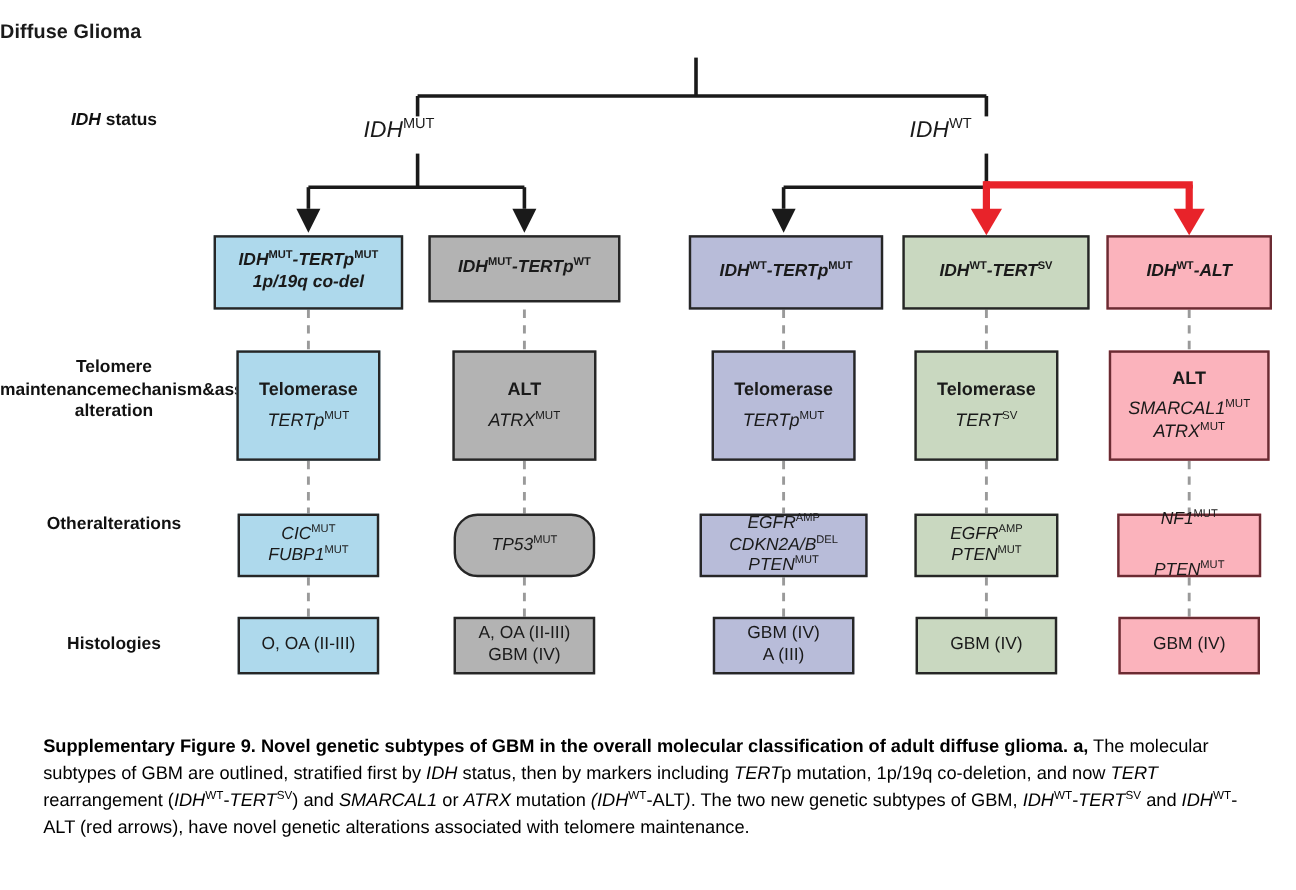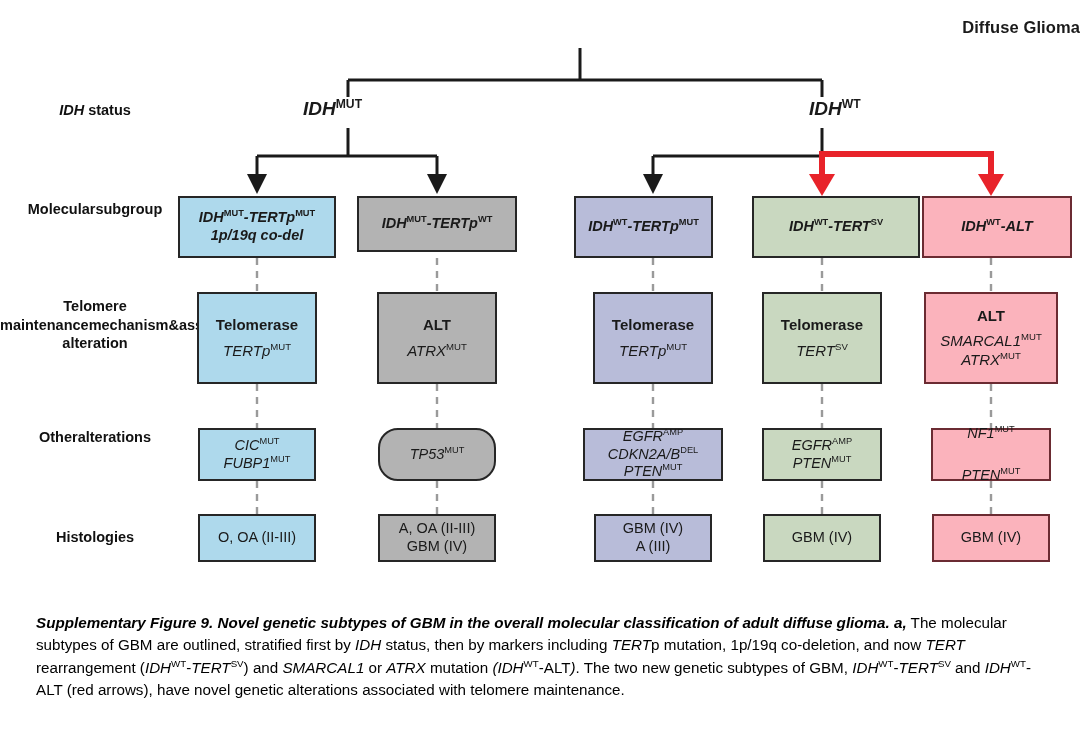--- a/index.html
+++ b/index.html
@@ -25,32 +25,32 @@
   .row-label {
     position: absolute;
     text-align: center;
     font-weight: bold;
     font-size: 14.5px;
     line-height: 1.28;
     color: #111;
     width: 190px;
     left: 0;
   }
-  .row-label.rl-idh      { top: 101px; }
+  .row-label.rl-idh      { top: 91px; }
   .row-label.rl-mol      { top: 200px; }
   .row-label.rl-tel      { top: 297px; }
   .row-label.rl-other    { top: 428px; }
   .row-label.rl-hist     { top: 528px; }
   .row-label i { font-style: italic; }
 
   
   .fig-title {
     position: absolute;
     top: 18px; left: 0; width: 1080px;
-    text-align: right;
+    text-align: left;
     font-weight: bold;
     font-size: 16.5px;
     letter-spacing: 0.1px;
   }
 
   
   #wires { position: absolute; left:0; top:0; width:1080px; height:600px; }
 
   
   .node {
@@ -75,35 +75,35 @@
   .r-hist { font-size: 14.5px; font-style: normal; }
 
   sup { font-size: 0.64em; vertical-align: super; line-height: 0; font-style: normal; font-weight: inherit;}
   .r-mol sup { font-weight: bold; }
 
   
   .idh-status {
     position: absolute;
     font-size: 19px;
     font-style: italic;
-    font-weight: bold;
+    font-weight: normal;
     white-space: nowrap;
   }
 
   
   #caption {
     position: absolute;
     left: 36px; top: 612px;
     width: 1012px;
     font-size: 15.2px;
     line-height: 1.47;
     text-align: left;
     color: #000;
   }
-  #caption b { font-weight: bold; font-style: italic; }
+  #caption b { font-weight: bold; }
   #caption i { font-style: italic; }
 </style>
 </head>
 <body>
 
 <div id="figure">
 
   <div class="fig-title">Diffuse Glioma</div>
 
   <svg id="wires" viewBox="0 0 1080 600">
@@ -147,27 +147,26 @@
 
       <line x1="257" y1="481" x2="257" y2="514"></line>
       <line x1="437" y1="481" x2="437" y2="514"></line>
       <line x1="653" y1="481" x2="653" y2="514"></line>
       <line x1="822" y1="481" x2="822" y2="514"></line>
       <line x1="991" y1="481" x2="991" y2="514"></line>
     </g>
   </svg>
 
   <div class="row-label rl-idh"><i>IDH</i> status</div>
-  <div class="row-label rl-mol"><span class="ln">Molecular</span><span class="ln">subgroup</span></div>
   <div class="row-label rl-tel"><span class="ln">Telomere maintenance</span><span class="ln">mechanism</span><span class="ln">&amp;</span><span class="ln">associated alteration</span></div>
   <div class="row-label rl-other"><span class="ln">Other</span><span class="ln">alterations</span></div>
   <div class="row-label rl-hist"><span class="ln">Histologies</span></div>
 
   <div class="idh-status" id="idh-status-0" style="left:303px; top:98px;">IDH<sup>MUT</sup></div>
-  <div class="idh-status" id="idh-status-1" style="left:809px; top:98px;">IDH<sup>WT</sup></div>
+  <div class="idh-status" id="idh-status-1" style="left:758px; top:98px;">IDH<sup>WT</sup></div>
 
   <div id="nodes">
       <div class="node r-mol" style="left: 178px; top: 196px; width: 158px; height: 62px; background: rgb(174, 217, 236); border-color: rgb(38, 38, 38);">
         <span class="ln">IDH<sup>MUT</sup>-TERTp<sup>MUT</sup></span>
         <span class="ln">1p/19q co-del</span>
       </div>
       <div class="node r-tel" style="left: 197px; top: 292px; width: 120px; height: 92px; background: rgb(174, 217, 236); border-color: rgb(38, 38, 38);">
         <span class="ln hdr">Telomerase</span>
         <span class="ln gene">TERTp<sup>MUT</sup></span>
       </div>
@@ -185,51 +184,51 @@
         <span class="ln hdr">ALT</span>
         <span class="ln gene">ATRX<sup>MUT</sup></span>
       </div>
       <div class="node r-other" style="left: 378px; top: 428px; width: 118px; height: 53px; background: rgb(179, 179, 179); border-color: rgb(38, 38, 38); border-radius: 20px;">
         <span class="ln">TP53<sup>MUT</sup></span>
       </div>
       <div class="node r-hist" style="left: 378px; top: 514px; width: 118px; height: 48px; background: rgb(179, 179, 179); border-color: rgb(38, 38, 38);">
         <span class="ln">A, OA (II-III)</span>
         <span class="ln">GBM (IV)</span>
       </div>
-      <div class="node r-mol" style="left: 574px; top: 196px; width: 139px; height: 62px; background: rgb(184, 188, 217); border-color: rgb(38, 38, 38);">
+      <div class="node r-mol" style="left: 574px; top: 196px; width: 162px; height: 62px; background: rgb(184, 188, 217); border-color: rgb(38, 38, 38);">
         <span class="ln">IDH<sup>WT</sup>-TERTp<sup>MUT</sup></span>
       </div>
       <div class="node r-tel" style="left: 593px; top: 292px; width: 120px; height: 92px; background: rgb(184, 188, 217); border-color: rgb(38, 38, 38);">
         <span class="ln hdr">Telomerase</span>
         <span class="ln gene">TERTp<sup>MUT</sup></span>
       </div>
       <div class="node r-other" style="left: 583px; top: 428px; width: 140px; height: 53px; background: rgb(184, 188, 217); border-color: rgb(38, 38, 38);">
         <span class="ln">EGFR<sup>AMP</sup></span>
         <span class="ln">CDKN2A/B<sup>DEL</sup></span>
         <span class="ln">PTEN<sup>MUT</sup></span>
       </div>
       <div class="node r-hist" style="left: 594px; top: 514px; width: 118px; height: 48px; background: rgb(184, 188, 217); border-color: rgb(38, 38, 38);">
         <span class="ln">GBM (IV)</span>
         <span class="ln">A (III)</span>
       </div>
-      <div class="node r-mol" style="left: 752px; top: 196px; width: 168px; height: 62px; background: rgb(201, 216, 192); border-color: rgb(38, 38, 38);">
+      <div class="node r-mol" style="left: 752px; top: 196px; width: 156px; height: 62px; background: rgb(201, 216, 192); border-color: rgb(38, 38, 38);">
         <span class="ln">IDH<sup>WT</sup>-TERT<sup>SV</sup></span>
       </div>
       <div class="node r-tel" style="left: 762px; top: 292px; width: 120px; height: 92px; background: rgb(201, 216, 192); border-color: rgb(38, 38, 38);">
         <span class="ln hdr">Telomerase</span>
         <span class="ln gene">TERT<sup>SV</sup></span>
       </div>
       <div class="node r-other" style="left: 762px; top: 428px; width: 120px; height: 53px; background: rgb(201, 216, 192); border-color: rgb(38, 38, 38);">
         <span class="ln">EGFR<sup>AMP</sup></span>
         <span class="ln">PTEN<sup>MUT</sup></span>
       </div>
       <div class="node r-hist" style="left: 763px; top: 514px; width: 118px; height: 48px; background: rgb(201, 216, 192); border-color: rgb(38, 38, 38);">
         <span class="ln">GBM (IV)</span>
       </div>
-      <div class="node r-mol" style="left: 922px; top: 196px; width: 150px; height: 62px; background: rgb(251, 179, 188); border-color: rgb(107, 43, 50);">
+      <div class="node r-mol" style="left: 922px; top: 196px; width: 138px; height: 62px; background: rgb(251, 179, 188); border-color: rgb(107, 43, 50);">
         <span class="ln">IDH<sup>WT</sup>-ALT</span>
       </div>
       <div class="node r-tel" style="left: 924px; top: 292px; width: 134px; height: 92px; background: rgb(251, 179, 188); border-color: rgb(107, 43, 50);">
         <span class="ln hdr">ALT</span>
         <span class="ln gene">SMARCAL1<sup>MUT</sup></span>
         <span class="ln gene">ATRX<sup>MUT</sup></span>
       </div>
       <div class="node r-other" style="left: 931px; top: 428px; width: 120px; height: 53px; background: rgb(251, 179, 188); border-color: rgb(107, 43, 50); gap: 24px;">
         <span class="ln">NF1<sup>MUT</sup></span>
         <span class="ln">PTEN<sup>MUT</sup></span>

